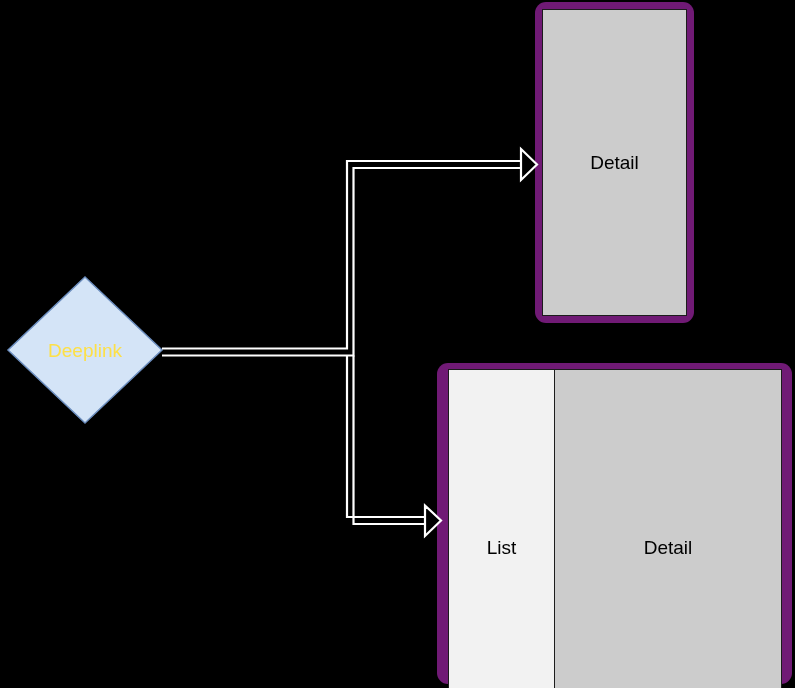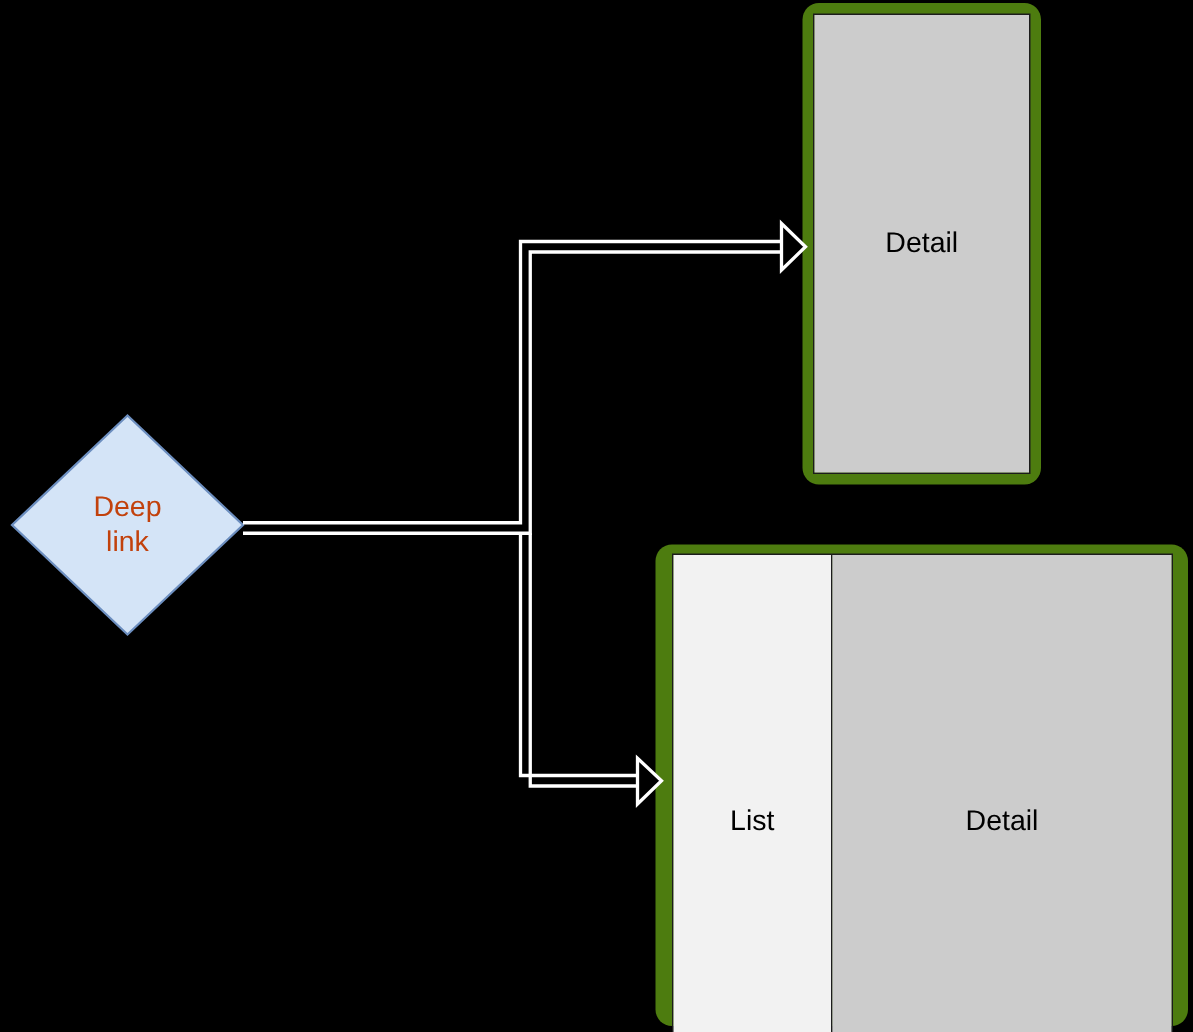--- a/index.html
+++ b/index.html
@@ -30,34 +30,34 @@
     position: absolute;
     inset: 0;
   }
   .diamond-label {
     position: absolute;
     left: 0;
     top: 0;
     width: 158px;
     height: 150px;
     display: flex;
-    flex-direction: column;
+    flex-direction: row;
     align-items: center;
     justify-content: center;
-    color: #c2410c;
+    color: #fde047;
     font-size: 19px;
     line-height: 23px;
     text-align: center;
     pointer-events: none;
   }
 
   
   .screen-frame {
     position: absolute;
-    background: #4d7c0f;
+    background: #701a75;
     border-radius: 11px;
     box-sizing: border-box;
   }
   .screen-inner {
     position: absolute;
     box-sizing: border-box;
     border: 1px solid #1c1c1c;
     display: flex;
   }
   .pane {

